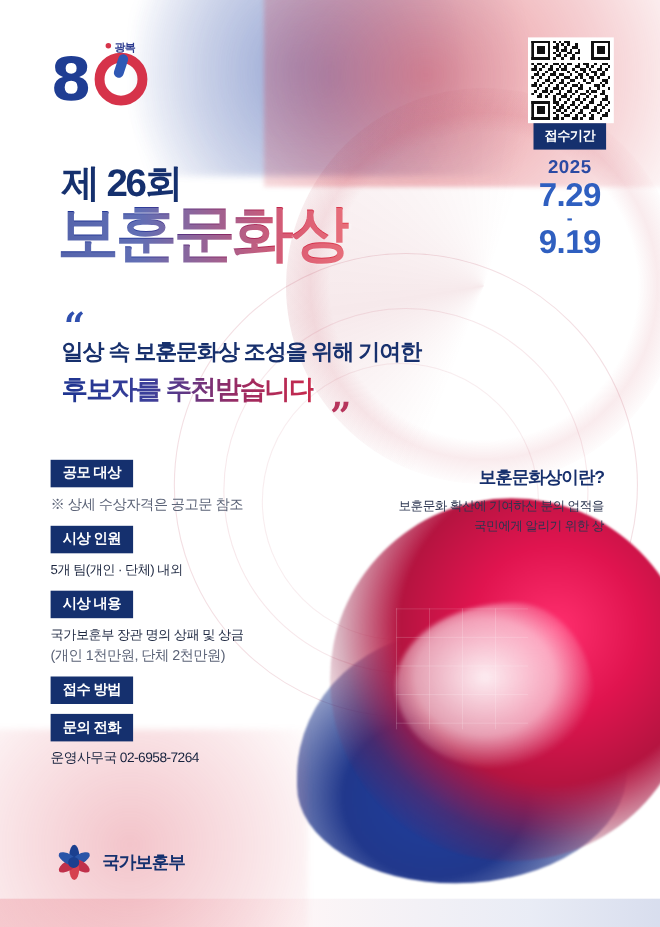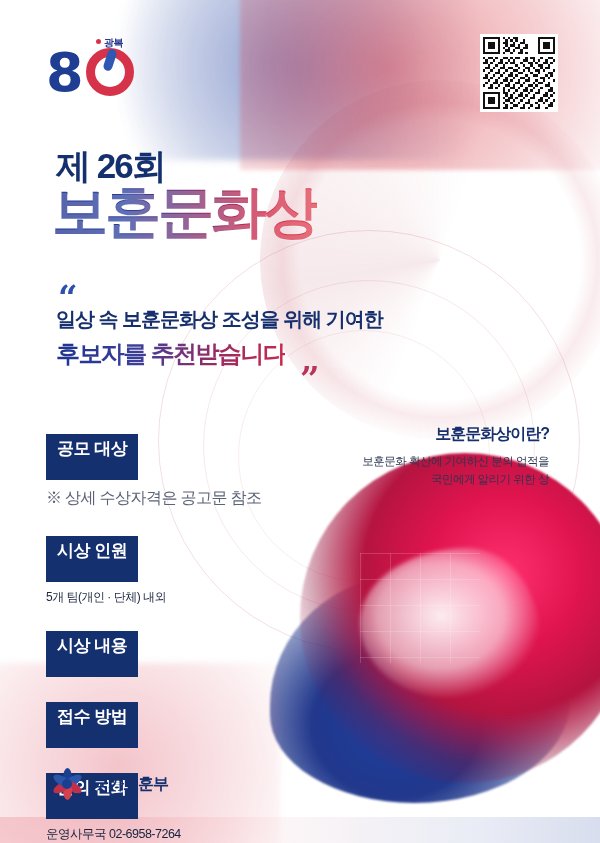--- a/index.html
+++ b/index.html
@@ -226,31 +226,30 @@
   .about .l {
     margin-top: 7px; font-size: 11.5px; color: #2b3550; line-height: 1.6; letter-spacing: -0.5px;
   }
 
   
   .sections { position: absolute; left: 46px; top: 418px; width: 320px; }
   .sec { margin-bottom: 9px; }
   .sec .label {
     display: inline-block;
     background: #15306e; color: #fff;
-    font-size: 17px; font-weight: 700;
-    padding: 3px 11px 20px;
+    font-size: 13px; font-weight: 700;
+    padding: 3px 11px 4px;
     letter-spacing: -0.5px;
-    margin-top: 16px;
   }
   .sec .body {
     margin-top: 6px;
     font-size: 12px; color: #1d2740; line-height: 1.55; letter-spacing: -0.5px;
   }
   .sec .body .sub {
-    font-size: 16px; color: #5b6377; letter-spacing: -0.5px; font-family: Liberation Serif, serif;
+    font-size: 13px; color: #5b6377; letter-spacing: -0.5px;
   }
   .sec .body .line { display: block; }
   .sec.contact .body { font-size: 12.5px; font-weight: 400; color: #16223d; }
 
   
   .ministry { position: absolute; left: 50px; bottom: 42px; display: flex; align-items: center; margin-top: 40px; }
   .ministry .emblem {
     width: 34px; height: 34px; position: relative; margin-right: 9px;
   }
   .ministry .emblem .petal {
@@ -514,20 +513,27 @@
           <rect x="8" y="28" width="2" height="1"></rect>
             <rect x="11" y="28" width="1" height="1"></rect>
             <rect x="15" y="28" width="2" height="1"></rect>
           <rect x="18" y="28" width="1" height="1"></rect>
             <rect x="21" y="28" width="2" height="1"></rect>
             <rect x="25" y="28" width="1" height="1"></rect>
         </g>
       </svg>
     </div>
 
+    <div class="period">
+      <div class="tag">접수기간</div>
+      <div class="year">2025</div>
+      <div class="d1">7.29</div>
+      <div class="dash">-</div>
+      <div class="d2">9.19</div>
+    </div>
 
     <div class="title-small">제 26회</div>
     <div class="title-main">보훈문화상</div>
 
     <div class="quote-mark-open">“</div>
     <div class="quote-l1">일상 속 보훈문화상 조성을 위해 기여한</div>
     <div class="quote-l2">후보자를 추천받습니다</div>
     <div class="quote-mark-close">”</div>
 
     <div class="about">
@@ -547,20 +553,24 @@
 
       <div class="sec">
         <span class="label">시상 인원</span>
         <div class="body">
           <span class="line">5개 팀(개인 · 단체) 내외</span>
         </div>
       </div>
 
       <div class="sec">
         <span class="label">시상 내용</span>
+        <div class="body">
+          <span class="line">국가보훈부 장관 명의 상패 및 상금</span>
+          <span class="line sub">(개인 1천만원, 단체 2천만원)</span>
+        </div>
       </div>
 
       <div class="sec">
         <span class="label">접수 방법</span>
       </div>
 
       <div class="sec contact">
         <span class="label">문의 전화</span>
         <div class="body">
           <span class="line">운영사무국 02-6958-7264</span>

